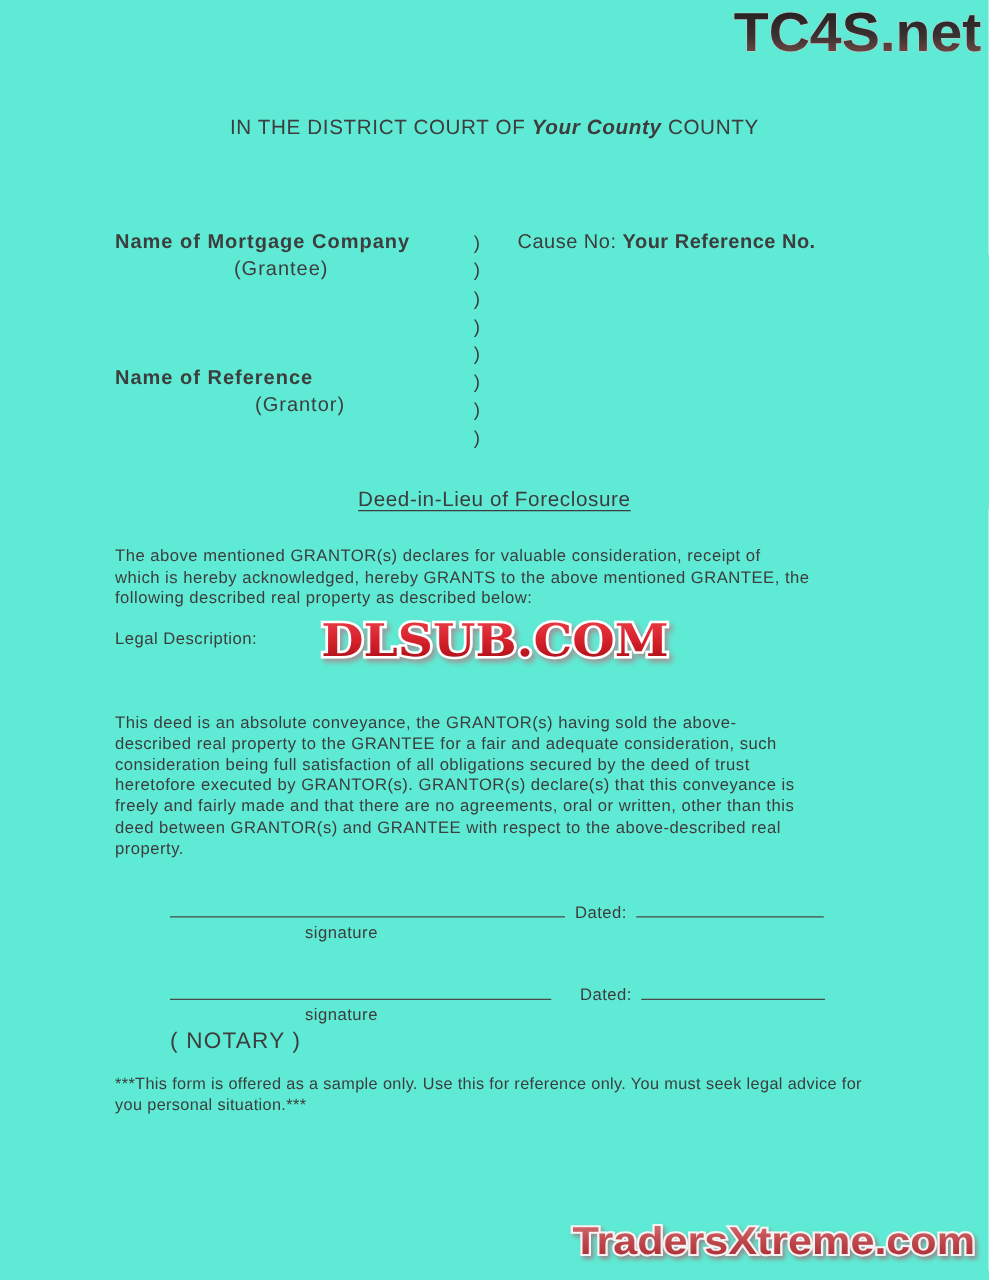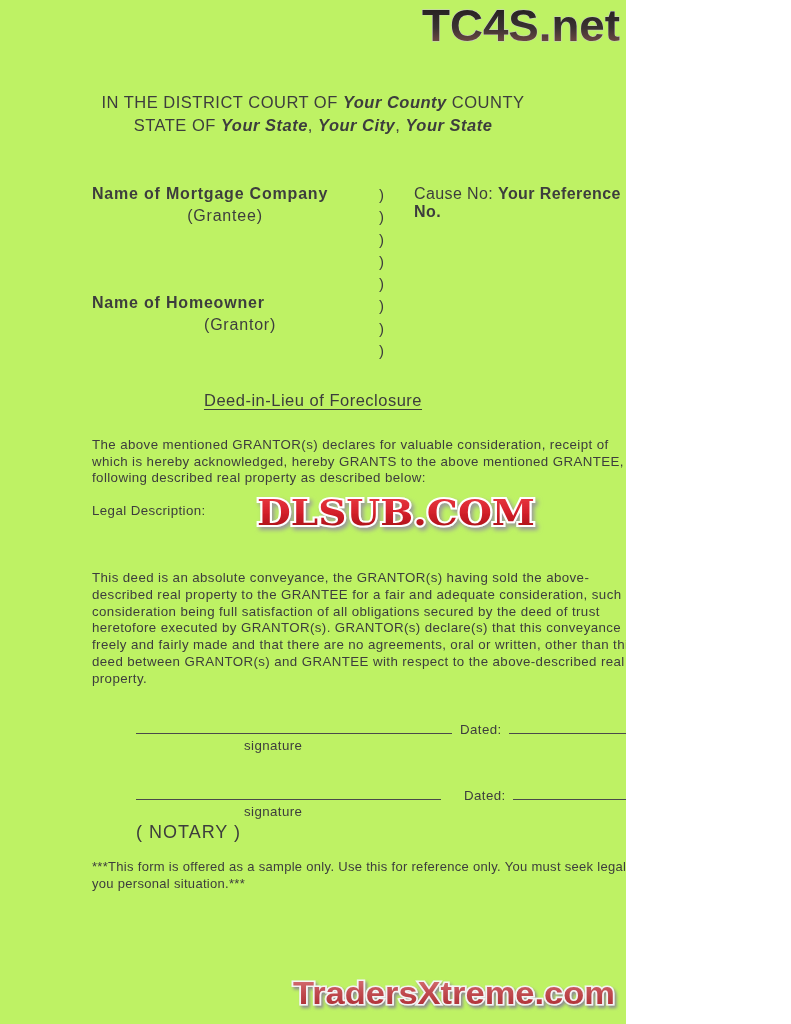--- a/index.html
+++ b/index.html
@@ -1,20 +1,20 @@
 <!DOCTYPE html>
 <html><head>
 <meta charset="utf-8">
 <style>
   html,body{margin:0;padding:0;background:#ffffff;}
   .page{
     position:relative;
-    width:626px;
+    width:791px;
     height:1024px;
-    background:#bef264;
+    background:#5eead4;
     font-family:"Liberation Sans",sans-serif;
     color:#3d3d3d;
     overflow:hidden;
   }
   
   .tc4s-wrap{position:absolute;top:0px;right:2px;}
   .dlsub-wrap{position:absolute;left:250px;top:484px;}
   .traders-wrap{position:absolute;right:0px;bottom:4px;}
 
   
@@ -70,30 +70,29 @@
           <stop offset="0.55" stop-color="#3a3232"></stop>
           <stop offset="1" stop-color="#8a564c"></stop>
         </linearGradient>
       </defs>
       <text x="102" y="41" text-anchor="middle" font-family="&quot;Liberation Sans&quot;, sans-serif" font-weight="bold" font-size="44" textLength="198" lengthAdjust="spacingAndGlyphs" fill="url(#g-tc4s)" stroke="#c9c9c9" stroke-width="0.8" paint-order="stroke">TC4S.net</text>
     </svg>
   </div>
 
   <div class="court-header">
     <div><span>IN THE DISTRICT COURT OF </span><span class="emph">Your County</span><span> COUNTY</span></div>
-    <div><span>STATE OF </span><span class="emph">Your State</span><span>, </span><span class="emph">Your City</span><span>, </span><span class="emph">Your State</span></div>
   </div>
 
   <div class="grantee-block">
     <div class="party-name">Name of Mortgage Company</div>
     <div class="party-sub">(Grantee)</div>
   </div>
 
   <div class="grantor-block">
-    <div class="party-name">Name of Homeowner</div>
+    <div class="party-name">Name of Reference</div>
     <div class="party-sub">(Grantor)</div>
   </div>
 
   <div class="paren-col">)
 )
 )
 )
 )
 )
 )

